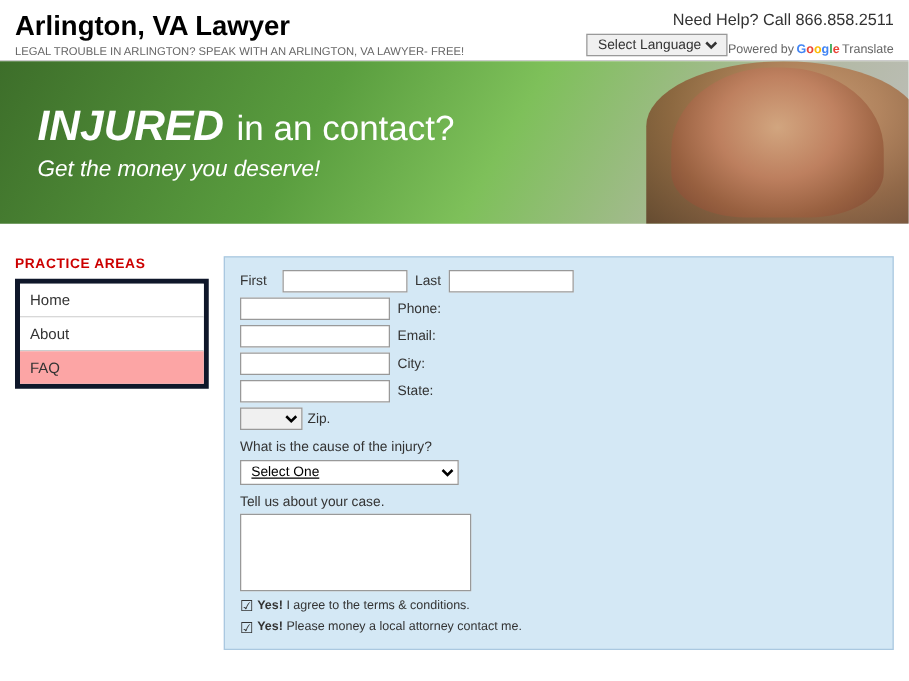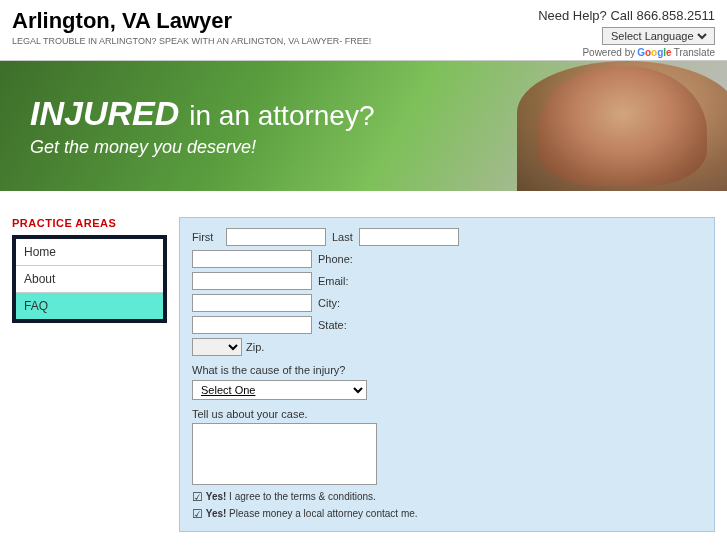--- a/index.html
+++ b/index.html
@@ -8,42 +8,42 @@
 </head>
 <body>
 
 <div style="display:flex; justify-content:space-between; align-items:flex-start; padding:8px 12px 2px 12px; border-bottom:1px solid #ccc;">
   <div>
     <div style="font-size:22px; font-weight:bold; color:#000;">Arlington, VA Lawyer</div>
     <div style="font-size:9px; color:#666; margin-top:2px;">LEGAL TROUBLE IN ARLINGTON? SPEAK WITH AN ARLINGTON, VA LAWYER- FREE!</div>
   </div>
   <div style="text-align:right;">
     <div style="font-size:13px; color:#333; margin-bottom:4px;">Need Help? Call 866.858.2511</div>
-    <div style="display:flex; flex-direction:column; align-items:flex-end;">
+    <div style="display:flex; flex-direction:row; align-items:flex-end;">
       <div style="display:flex; align-items:center; border:1px solid #999; background:#f0f0f0; padding:1px 4px; gap:2px;">
         <select style="border:none; background:transparent; font-size:11px; outline:none; cursor:pointer; color:#333;">
           <option>Select Language</option>
         </select>
       </div>
       <div style="font-size:10px; color:#666; margin-top:2px; display:flex; align-items:center; gap:2px;">
         <span>Powered by</span>
         <span style="font-weight:bold;">
           <span style="color:#4285F4;">G</span><span style="color:#EA4335;">o</span><span style="color:#FBBC05;">o</span><span style="color:#4285F4;">g</span><span style="color:#34A853;">l</span><span style="color:#EA4335;">e</span>
         </span>
         <span style="color:#666;">Translate</span>
       </div>
     </div>
   </div>
 </div>
 
 <div style="width:100%; height:130px; background:linear-gradient(120deg, #3d6e2a 0%, #5a9e3f 35%, #7ec05a 55%, #b0b8a0 80%, #c0bfbe 100%); position:relative; overflow:hidden; display:flex; align-items:center;">
   <div style="padding:20px 30px; z-index:2;">
     <div style="display:flex; align-items:baseline; gap:10px;">
       <span style="font-size:34px; font-weight:bold; color:#fff; font-style:italic;">INJURED</span>
-      <span style="font-size:28px; color:#fff; font-weight:normal;">in an attorney?</span>
+      <span style="font-size:28px; color:#fff; font-weight:normal;">in an contact?</span>
     </div>
     <div style="font-size:18px; color:#fff; font-style:italic; margin-top:4px;">Get the money you deserve!</div>
   </div>
 
   <div style="position:absolute; right:0; top:0; width:220px; height:130px; overflow:hidden;">
     <div style="position:absolute; right:-10px; top:0; width:220px; height:130px; background: radial-gradient(ellipse at 60% 30%, #c8956a 0%, #b07a50 30%, #8a5a35 60%, #5a3820 100%); border-radius:50% 50% 0 0 / 40% 40% 0 0; opacity:0.85;"></div>
     <div style="position:absolute; right:20px; top:5px; width:170px; height:120px; background: radial-gradient(ellipse at 50% 40%, #d4a882 0%, #c08060 40%, #9a6040 70%, #7a4530 100%); border-radius:48% 48% 35% 35% / 55% 55% 30% 30%; opacity:0.9;"></div>
   </div>
 </div>
 
@@ -51,21 +51,21 @@
 
   <div style="width:155px; flex-shrink:0;">
     <div style="color:#cc0000; font-size:11px; font-weight:bold; margin-bottom:6px; letter-spacing:0.5px;">PRACTICE AREAS</div>
     <div style="border:4px solid #0f172a;">
       <div style="padding:6px 8px; border-bottom:1px solid #ccc; font-size:12px; color:#333; cursor:pointer; background:#fff;">
         <span>Home</span>
       </div>
       <div style="padding:6px 8px; border-bottom:1px solid #ccc; font-size:12px; color:#333; cursor:pointer; background:#fff;">
         <span>About</span>
       </div>
-      <div style="padding:6px 8px; font-size:12px; color:#333; cursor:pointer; background:#5eead4;">
+      <div style="padding:6px 8px; font-size:12px; color:#333; cursor:pointer; background:#fca5a5;">
         <span>FAQ</span>
       </div>
     </div>
   </div>
 
   <div style="flex:1; background:#d4e8f5; padding:10px 12px; border:1px solid #aac8e0;">
 
     <div style="display:flex; align-items:center; gap:6px; margin-bottom:4px;">
       <span style="font-size:11px; color:#333; min-width:28px;">First</span>
       <input type="text" style="border: 1px solid rgb(153, 153, 153); padding: 2px 4px; font-size: 11px; height: 18px; background: rgb(255, 255, 255); width: 100px;">

